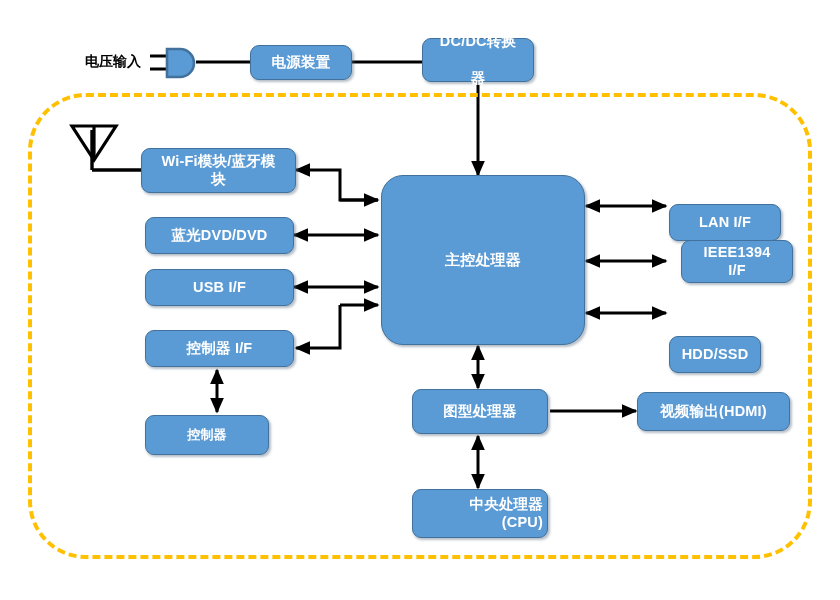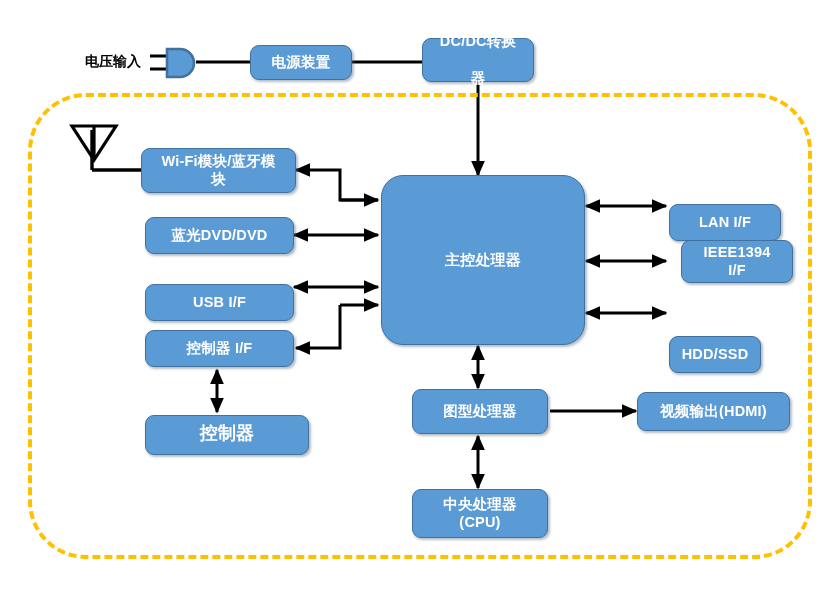--- a/index.html
+++ b/index.html
@@ -145,29 +145,29 @@
 
   <div class="node" style="left:141px; top:148px; width:155px; height:45px; font-size:14.5px; flex-direction:column;">
     <span>Wi-Fi模块/蓝牙模</span>
     <span>块</span>
   </div>
 
   <div class="node" style="left:145px; top:217px; width:149px; height:37px; font-size:14.5px;">
     <span>蓝光DVD/DVD</span>
   </div>
 
-  <div class="node" style="left:145px; top:284px; width:149px; height:37px; font-size:14.5px;">
+  <div class="node" style="left:145px; top:269px; width:149px; height:37px; font-size:14.5px;">
     <span>USB I/F</span>
   </div>
 
   <div class="node" style="left:145px; top:330px; width:149px; height:37px; font-size:14.5px;">
     <span>控制器  I/F</span>
   </div>
 
-  <div class="node" style="left:145px; top:415px; width:164px; height:40px; font-size:18px;font-family:Liberation Mono, monospace;">
+  <div class="node" style="left:145px; top:415px; width:124px; height:40px; font-size:13px;">
     <span>控制器</span>
   </div>
 
   <div class="node" style="left:381px; top:175px; width:204px; height:170px; border-radius:22px; font-size:15px;text-align:right;">
     <span>主控处理器</span>
   </div>
 
   <div class="node" style="left:669px; top:204px; width:112px; height:37px; font-size:14.5px;">
     <span>LAN I/F</span>
   </div>
@@ -182,18 +182,18 @@
   </div>
 
   <div class="node" style="left:412px; top:389px; width:136px; height:45px; font-size:14.5px;">
     <span>图型处理器</span>
   </div>
 
   <div class="node" style="left:637px; top:392px; width:153px; height:39px; font-size:14.5px;">
     <span>视频输出(HDMI)</span>
   </div>
 
-  <div class="node" style="left:412px; top:489px; width:136px; height:49px; font-size:14.5px; flex-direction:column;">
+  <div class="node" style="left:412px; top:489px; width:136px; height:49px; font-size:14.5px; flex-direction:column;align-items:flex-end;">
     <span>中央处理器</span>
     <span>(CPU)</span>
   </div>
 
 </div>
 
 </body></html>

